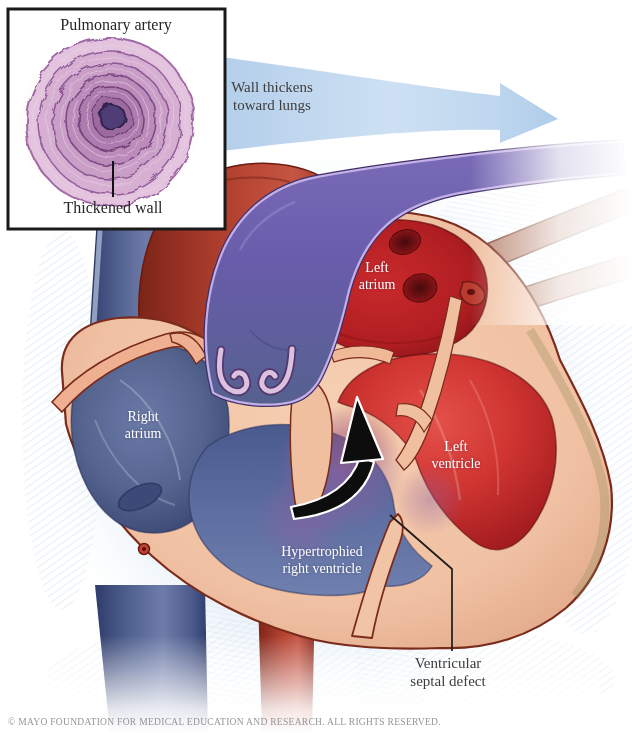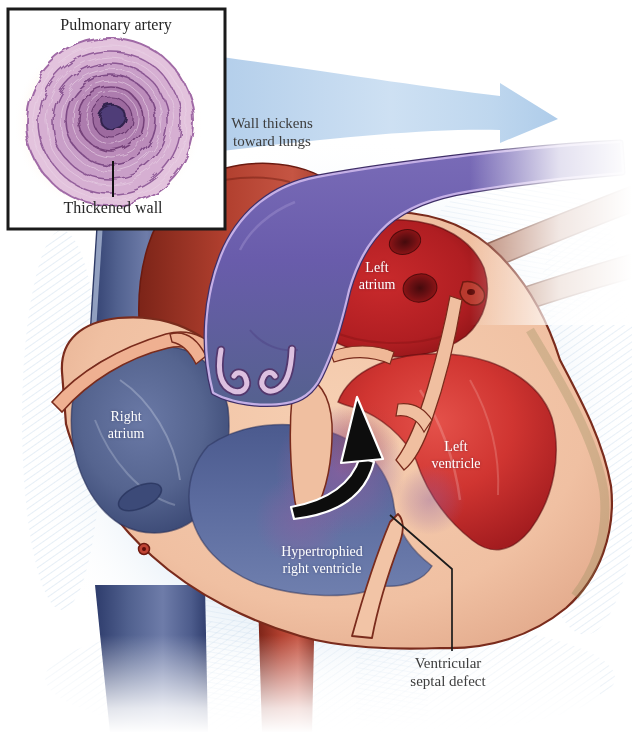--- a/index.html
+++ b/index.html
@@ -282,29 +282,30 @@
       <circle cx="112" cy="118" r="26" fill="none" stroke="#e9d4e6" stroke-width="1" opacity=".6"></circle>
       <ellipse cx="112" cy="117" rx="13" ry="11" transform="rotate(-15 112 117)" fill="#4f3d78" stroke="#32244e" stroke-width="2"></ellipse>
     </g>
     <line x1="113" y1="161" x2="113" y2="197" stroke="#111111" stroke-width="2"></line>
   </g>
 </svg>
 
 <div class="lbl lbl-inset" style="left:116px;top:25px;">Pulmonary artery</div>
 <div class="lbl lbl-inset" style="left:113px;top:208px;">Thickened wall</div>
 
-<div class="lbl lbl-dark" style="left:272px;top:97px;margin-top:36px;">Wall thickens
+<div class="lbl lbl-dark" style="left:272px;top:97px;">Wall thickens
 toward lungs</div>
 
 <div class="lbl lbl-white" style="left:377px;top:277px;">Left
 atrium</div>
-<div class="lbl lbl-white" style="left:126px;top:426px;">Right
+<div class="lbl lbl-white" style="left:143px;top:426px;">Right
 atrium</div>
 <div class="lbl lbl-white" style="left:456px;top:456px;">Left
 ventricle</div>
 <div class="lbl lbl-dark" style="left:448px;top:673px;">Ventricular
 septal defect</div>
 
 <div class="lbl lbl-white" style="left:322px;top:561px;">Hypertrophied
 right ventricle</div>
 
+<div class="footer">© MAYO FOUNDATION FOR MEDICAL EDUCATION AND RESEARCH. ALL RIGHTS RESERVED.</div>
 
 </div>
 
 </body></html>

